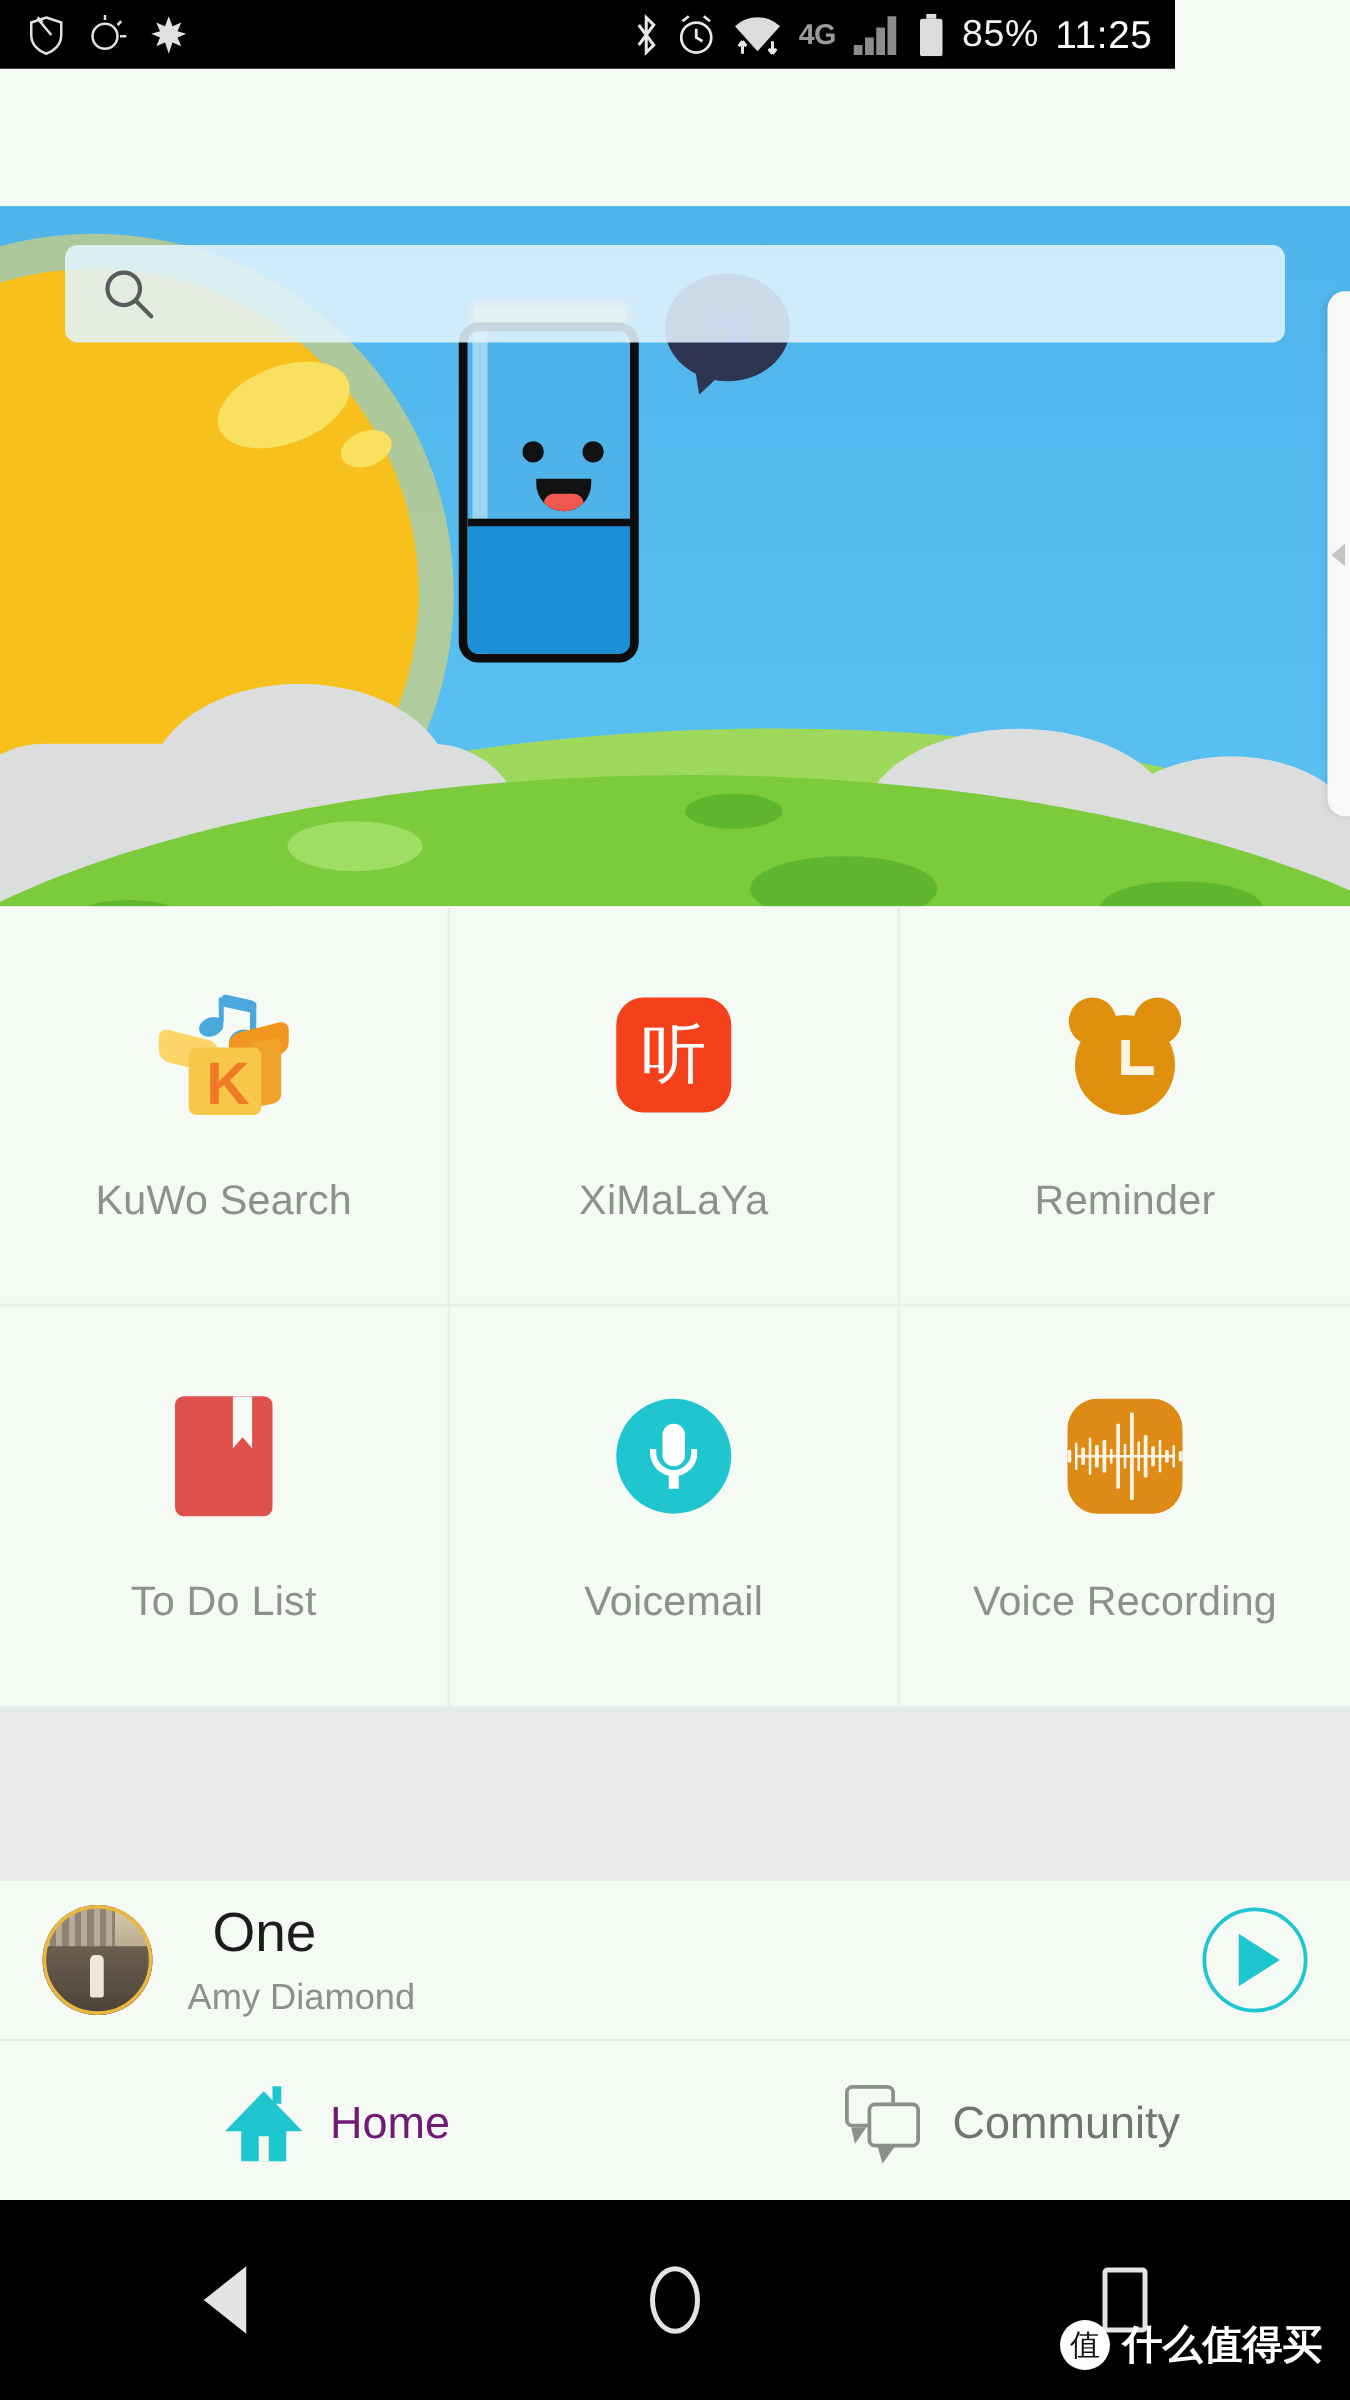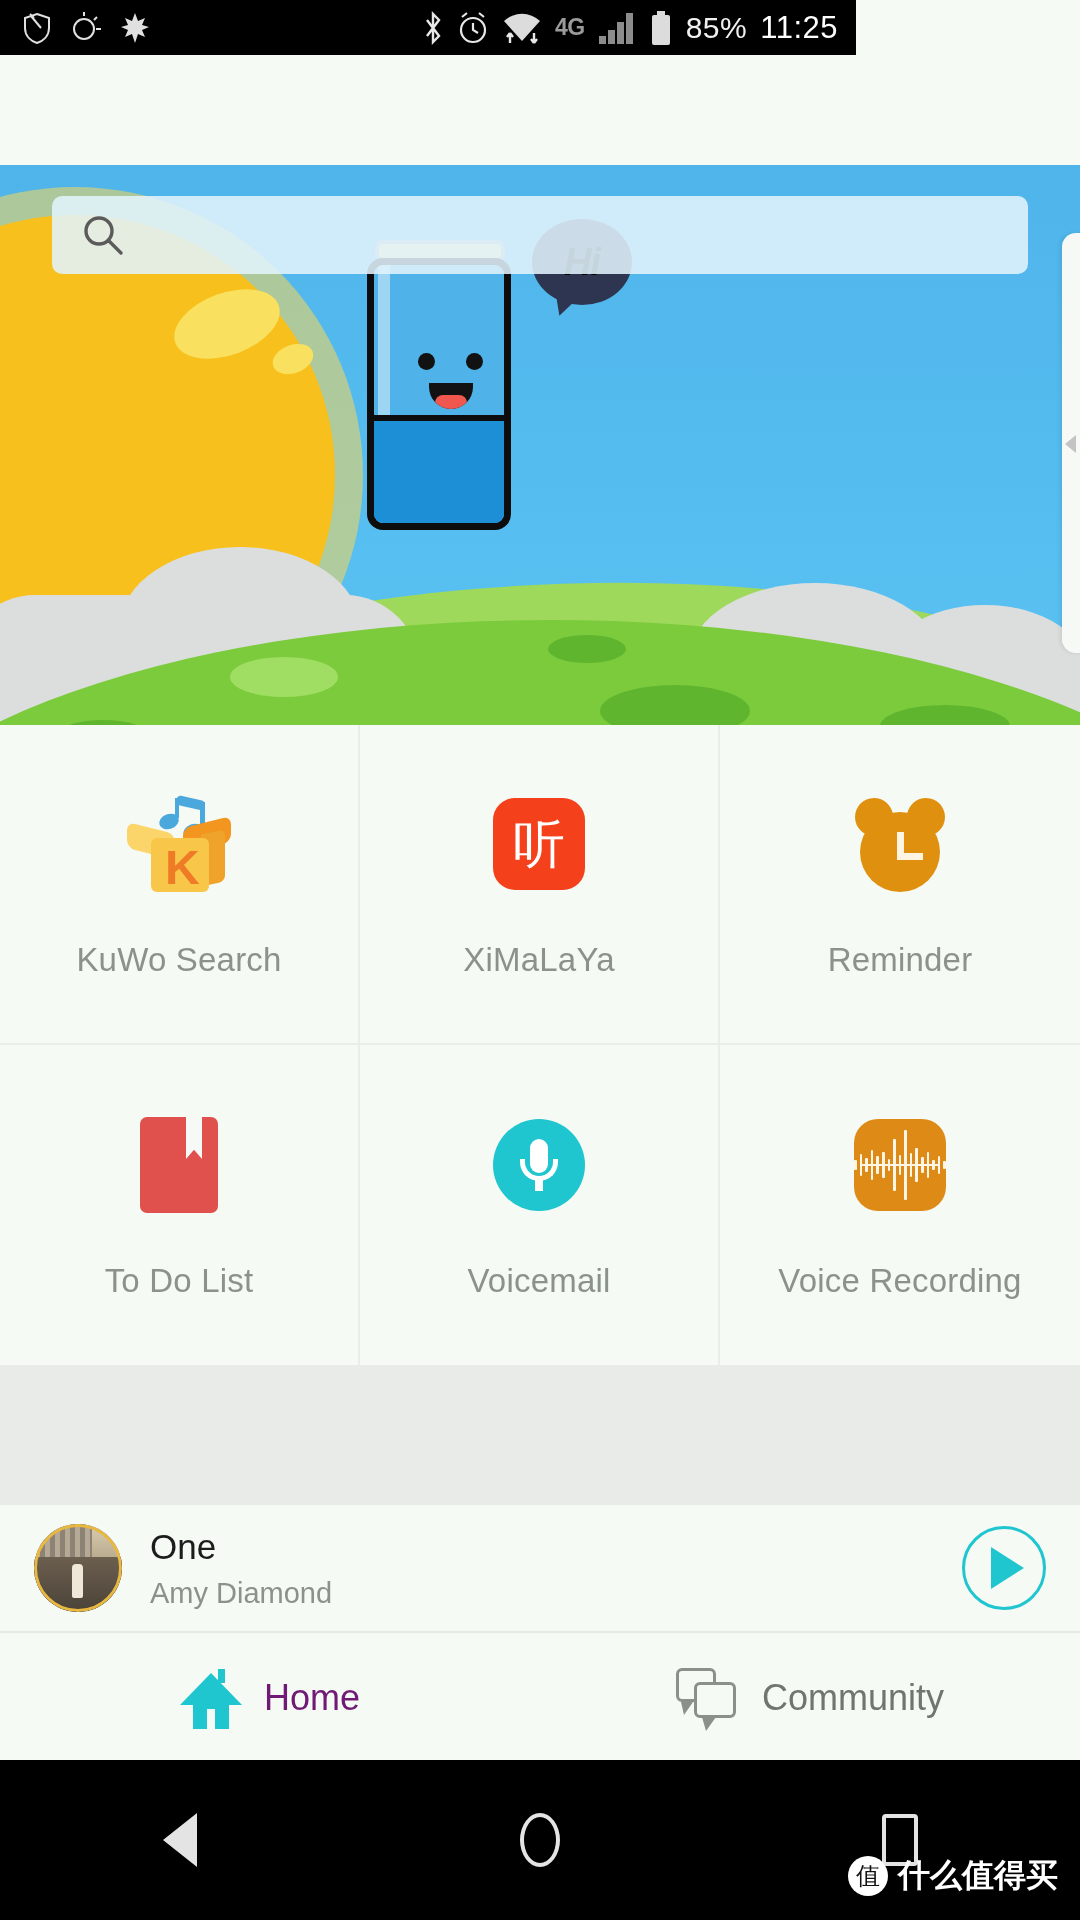--- a/index.html
+++ b/index.html
@@ -5,21 +5,21 @@
   * { margin:0; padding:0; box-sizing:border-box; }
   html,body { width:1080px; height:1920px; overflow:hidden; }
   body {
     font-family:"Liberation Sans", sans-serif;
     background:#f5faf4;
   }
   .phone { position:relative; width:1080px; height:1920px; background:#f5faf4; }
 
   
   .statusbar {
-    position:absolute; top:0; left:0; width:856px; height:55px;
+    position:absolute; top:0; left:0; width:940px; height:55px;
     background:#000; color:#e8e8e8;
     display:flex; align-items:center;
   }
   .sb-left { display:flex; align-items:center; gap:18px; padding-left:22px; }
   .sb-right { margin-left:auto; display:flex; align-items:center; gap:13px; padding-right:18px; }
   .sb-icn { display:block; }
   .sb-text { font-size:30px; font-weight:400; letter-spacing:0.5px; color:#f0f0f0; }
   .sb-time { font-size:31px; font-weight:400; color:#fff; letter-spacing:0.5px; }
   .sb-4g { font-size:23px; font-weight:700; color:#9a9a9a; letter-spacing:-0.5px; }
 
@@ -101,21 +101,21 @@
             background:#f0584f; border-radius:16px 16px 14px 14px; }
 
   
   .bubble { position:absolute; left:532px; top:54px; width:100px; height:86px;
             background:#2e3550; border-radius:50%; }
   .bubble-tail { position:absolute; left:548px; top:118px; width:0; height:0;
                  border-left:16px solid transparent; border-right:20px solid transparent;
                  border-top:34px solid #2e3550; transform:rotate(16deg); }
   .bubble-txt { position:absolute; left:532px; top:54px; width:100px; height:86px;
                 display:flex; align-items:center; justify-content:center;
-                color:#000000; font-size:38px; font-weight:700; font-style:italic;
+                color:#4c1d95; font-size:38px; font-weight:700; font-style:italic;
                 font-family:"Liberation Sans", sans-serif; letter-spacing:-1px; }
 
   
   .next-card { position:absolute; left:1062px; top:68px; width:60px; height:420px;
                background:#f7f9f6; border-radius:14px 0 0 14px; box-shadow:-2px 0 4px rgba(0,0,0,0.08); }
   .next-arrow { position:absolute; left:1065px; top:270px; width:0; height:0;
                 border-top:9px solid transparent; border-bottom:9px solid transparent;
                 border-right:11px solid #c3c3c3; }
 
   
@@ -208,21 +208,21 @@
   .al-sky { position:absolute; left:0; top:0; width:100%; height:42%;
             background:linear-gradient(#d9cdb0,#b7a88c); }
   .al-wall { position:absolute; left:6px; top:0; width:52px; height:52%;
              background:repeating-linear-gradient(90deg,#8d8273 0 5px,#b5aa95 5px 10px); }
   .al-ground { position:absolute; left:0; bottom:0; width:100%; height:62%;
                background:linear-gradient(#6b5f4f,#4b4238); }
   .al-person { position:absolute; left:38px; top:40px; width:11px; height:34px;
                background:#efe7d8; border-radius:4px 4px 2px 2px; }
   .al-ring { position:absolute; inset:0; border-radius:50%; border:3px solid #e8b83f; }
   .pl-meta { margin-left:28px; display:flex; flex-direction:column; gap:10px; }
-  .pl-title { font-size:35px; color:#1c1c1c; }
+  .pl-title { font-size:44px; color:#1c1c1c;margin-left:20px; }
   .pl-artist { font-size:29px; color:#8b918b; }
   .play-btn { margin-left:auto; width:84px; height:84px; border-radius:50%;
               border:3px solid #1fc6cf; display:flex; align-items:center; justify-content:center; }
   .play-tri { width:0; height:0; margin-left:7px;
               border-top:21px solid transparent; border-bottom:21px solid transparent;
               border-left:33px solid #1fc6cf; }
 
   
   .tabbar { position:absolute; top:1635px; left:0; width:1080px; height:125px;
             background:#f5faf4; display:flex; }

